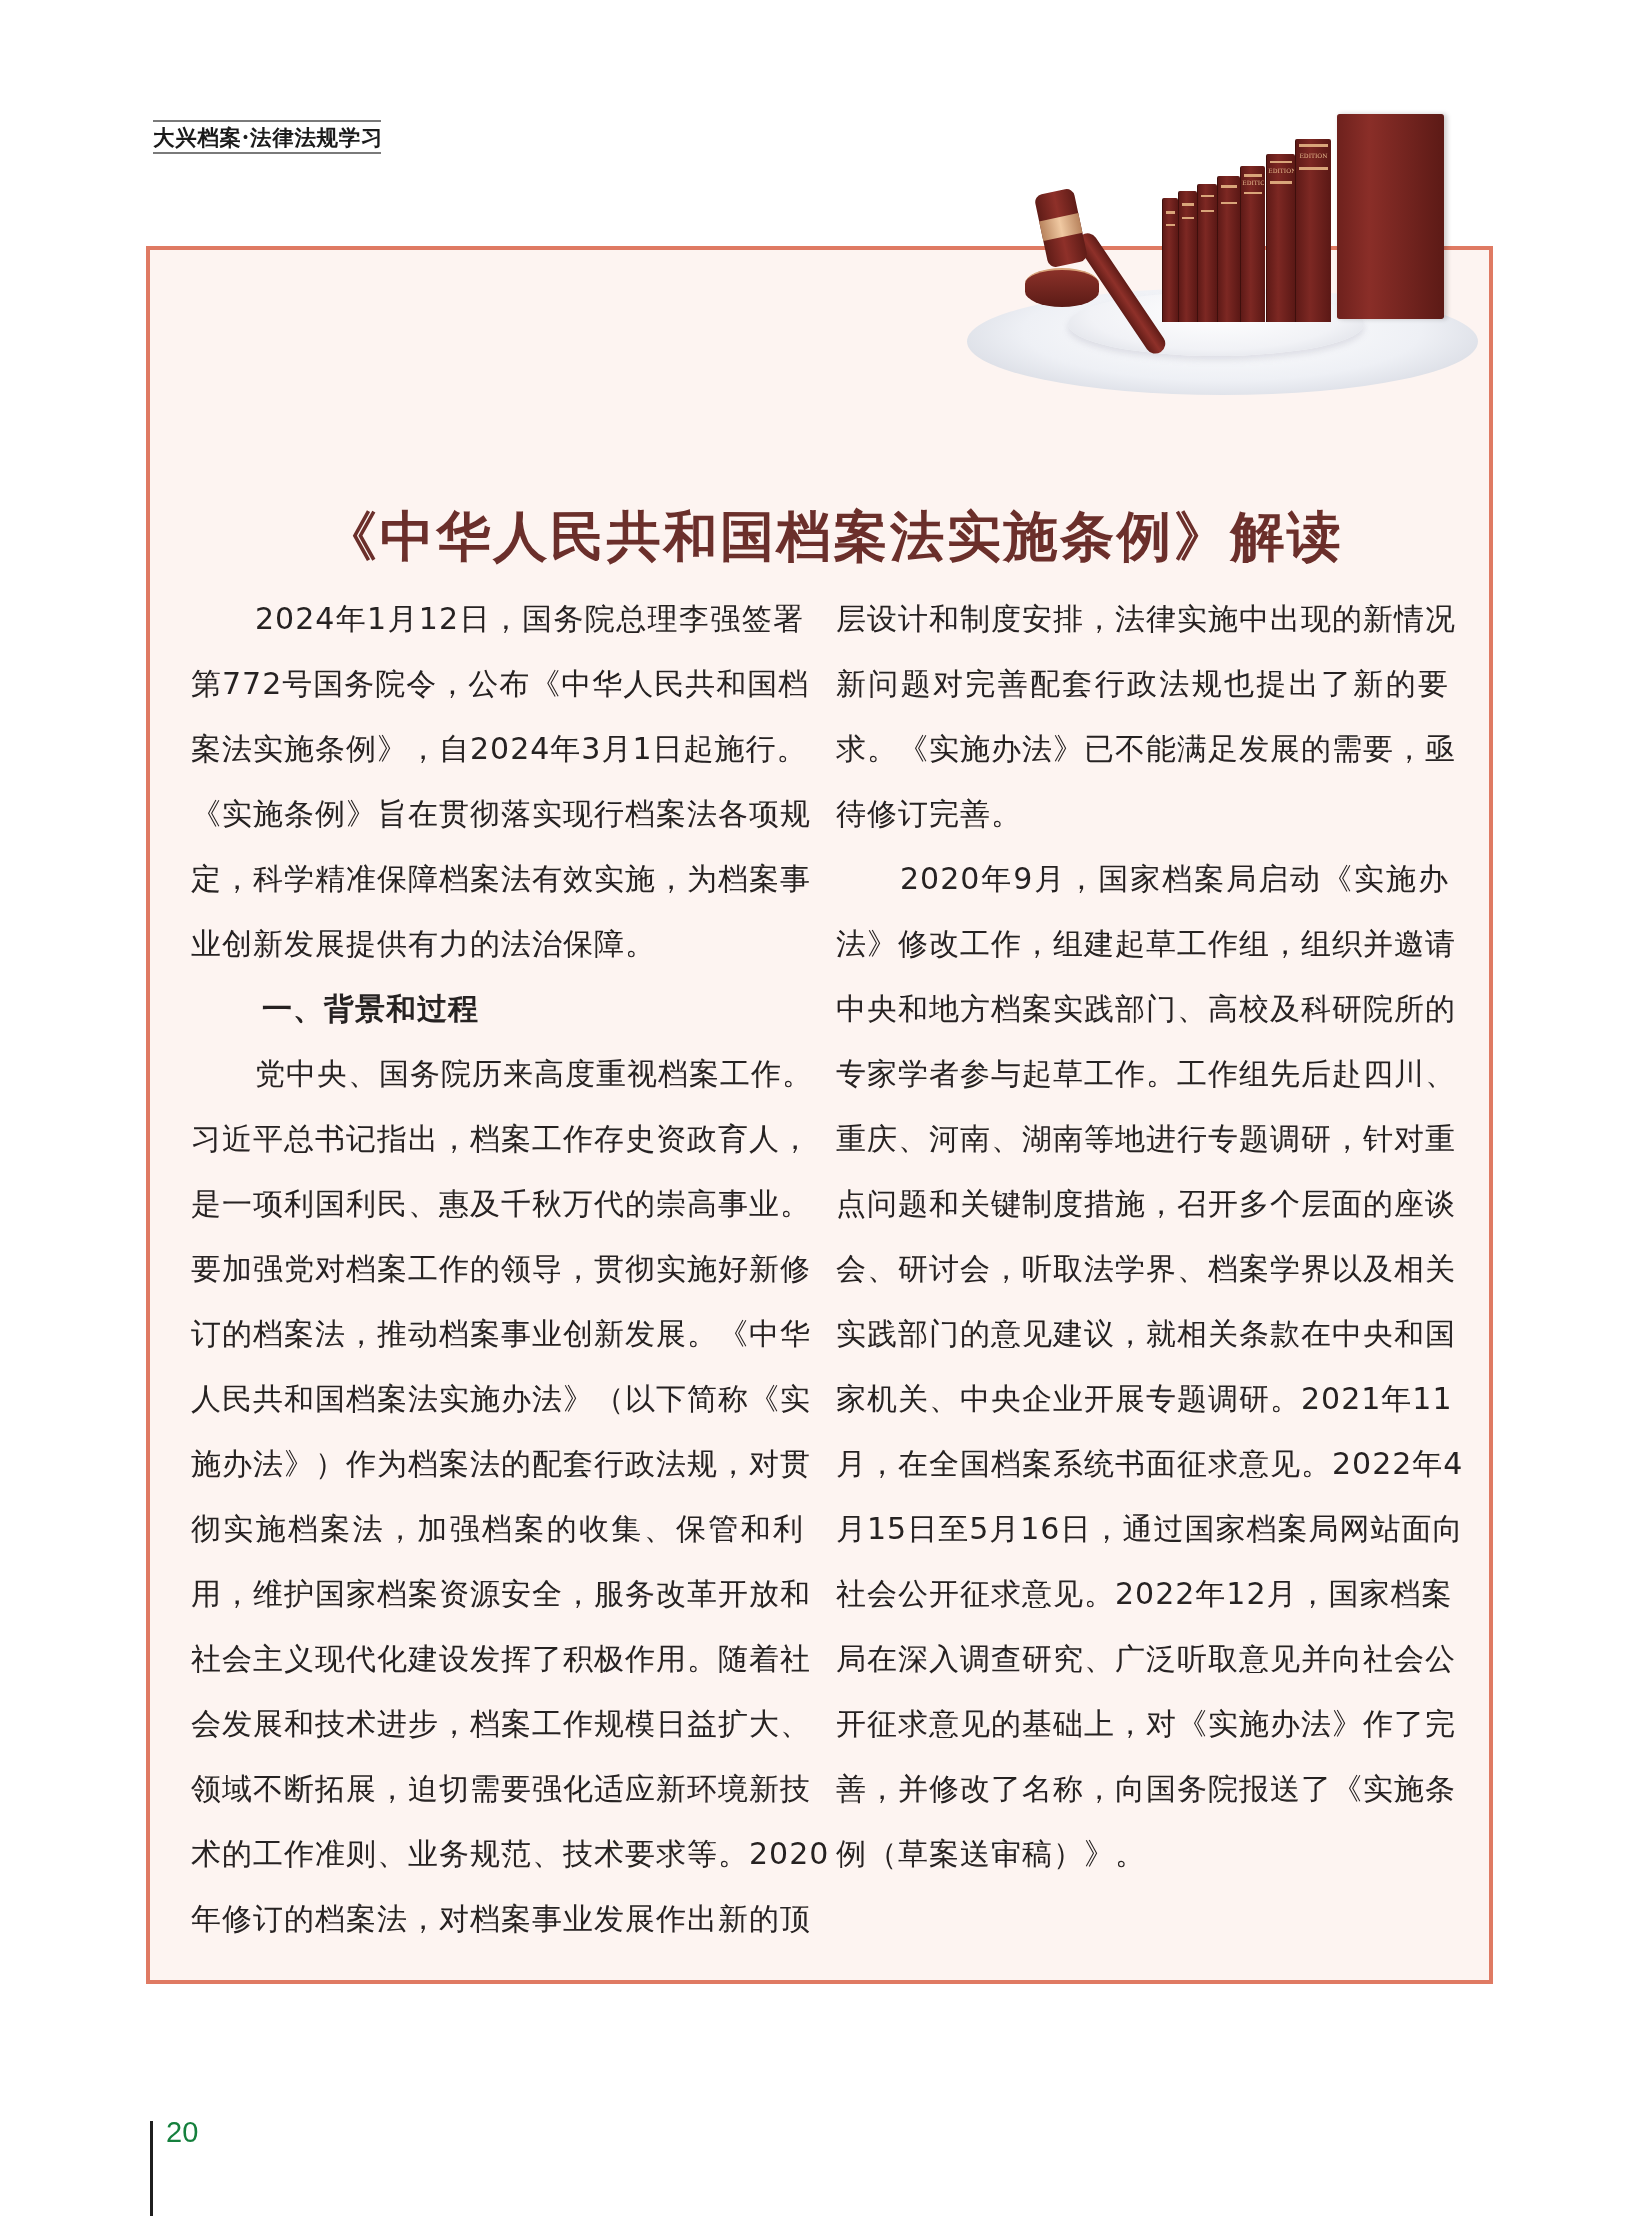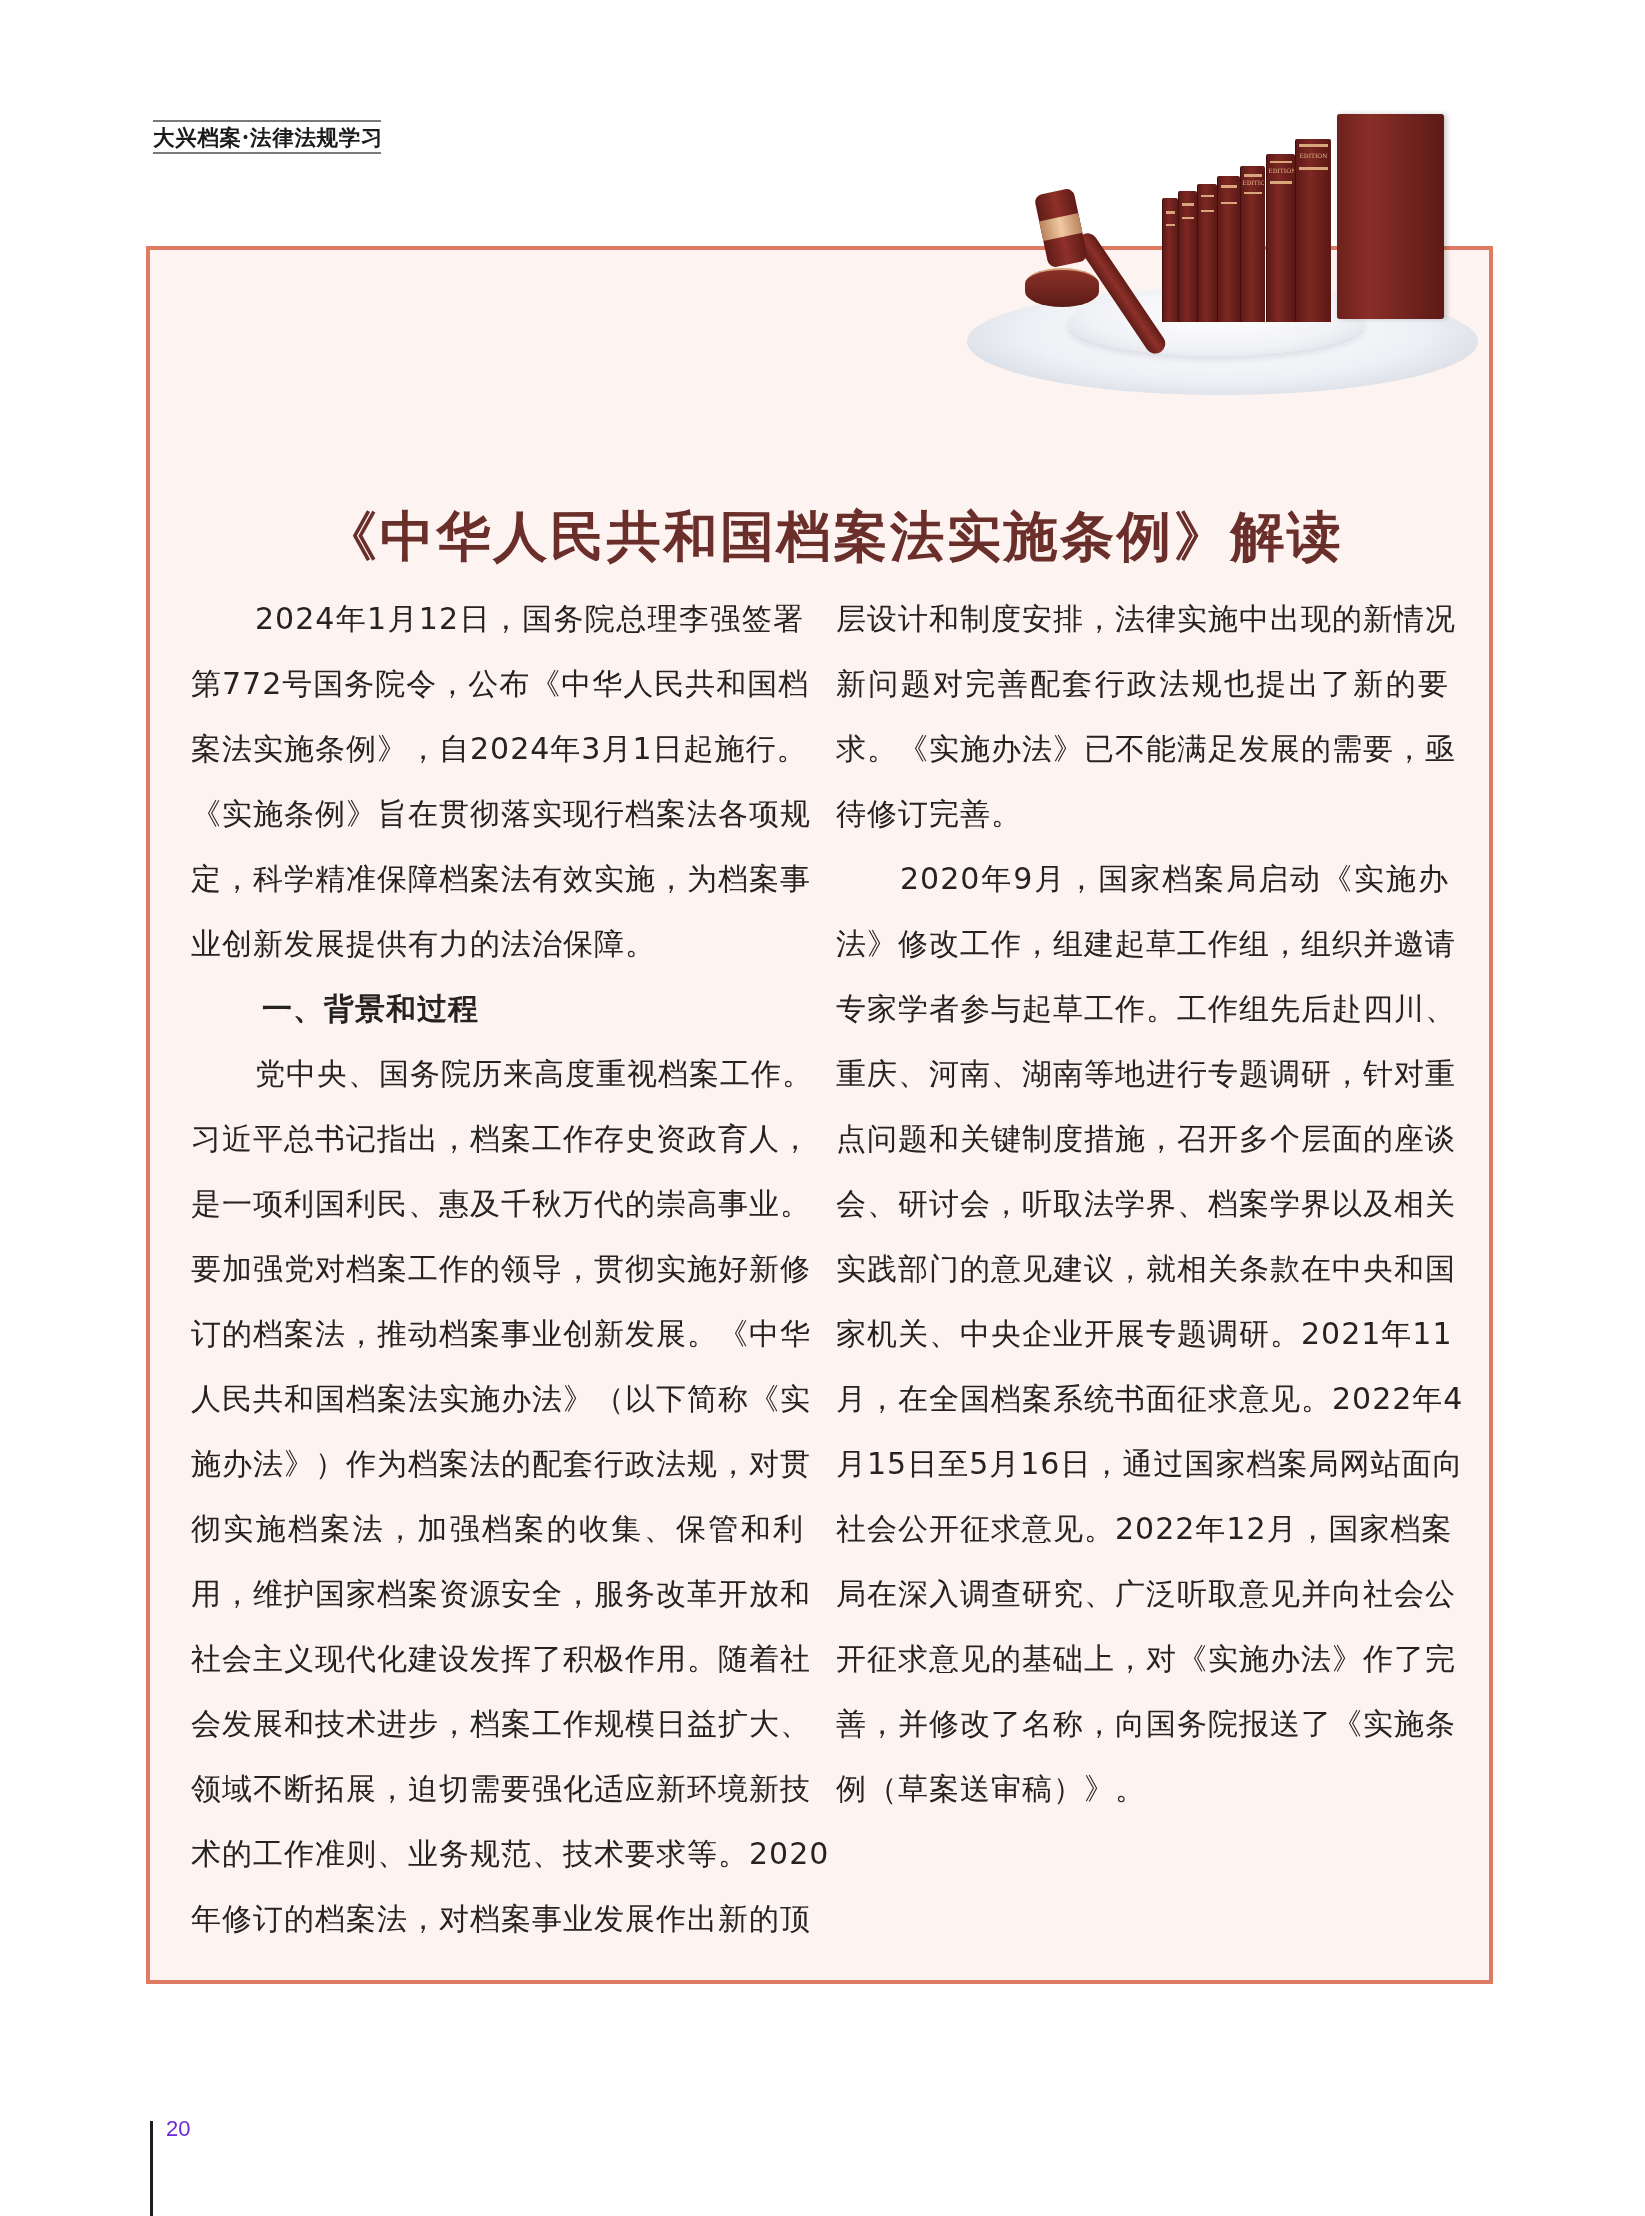--- a/index.html
+++ b/index.html
@@ -79,21 +79,21 @@
     letter-spacing:1px;
   }
   .col-left { left:191px; }
   .col-right { left:836px; }
   .line { display:block; height:65px; white-space:nowrap; text-align:justify; text-align-last:justify; }
   .line.last { text-align-last:left; }
   .line.indent { padding-left:64px; box-sizing:border-box; }
   .line.heading { font-weight:bold; padding-left:71px; text-align-last:left; }
 
   .folio-rule { position:absolute; left:150px; top:2121px; width:2.7px; height:95px; background:#1f1f1f; }
-  .folio { position:absolute; left:166px; top:2116px; font-size:22px; color:#6d28d9; font-family:"Liberation Sans","DejaVu Sans",sans-serif; }
+  .folio { position:absolute; left:166px; top:2116px; font-size:29px; color:#15803d; font-family:"Liberation Sans","DejaVu Sans",sans-serif; }
 </style>
 </head>
 <body>
 
 <div class="running-head">
   <span>大兴档案·法律法规学习</span>
 </div>
 
 <div class="article-box"></div>
 
@@ -167,20 +167,21 @@
   <span class="line">年修订的档案法，对档案事业发展作出新的顶</span>
 </div>
 
 <div class="column col-right">
   <span class="line">层设计和制度安排，法律实施中出现的新情况</span>
   <span class="line">新问题对完善配套行政法规也提出了新的要</span>
   <span class="line">求。《实施办法》已不能满足发展的需要，亟</span>
   <span class="line last">待修订完善。</span>
   <span class="line indent">2020年9月，国家档案局启动《实施办</span>
   <span class="line">法》修改工作，组建起草工作组，组织并邀请</span>
+  <span class="line">中央和地方档案实践部门、高校及科研院所的</span>
   <span class="line">专家学者参与起草工作。工作组先后赴四川、</span>
   <span class="line">重庆、河南、湖南等地进行专题调研，针对重</span>
   <span class="line">点问题和关键制度措施，召开多个层面的座谈</span>
   <span class="line">会、研讨会，听取法学界、档案学界以及相关</span>
   <span class="line">实践部门的意见建议，就相关条款在中央和国</span>
   <span class="line">家机关、中央企业开展专题调研。2021年11</span>
   <span class="line">月，在全国档案系统书面征求意见。2022年4</span>
   <span class="line">月15日至5月16日，通过国家档案局网站面向</span>
   <span class="line">社会公开征求意见。2022年12月，国家档案</span>
   <span class="line">局在深入调查研究、广泛听取意见并向社会公</span>

